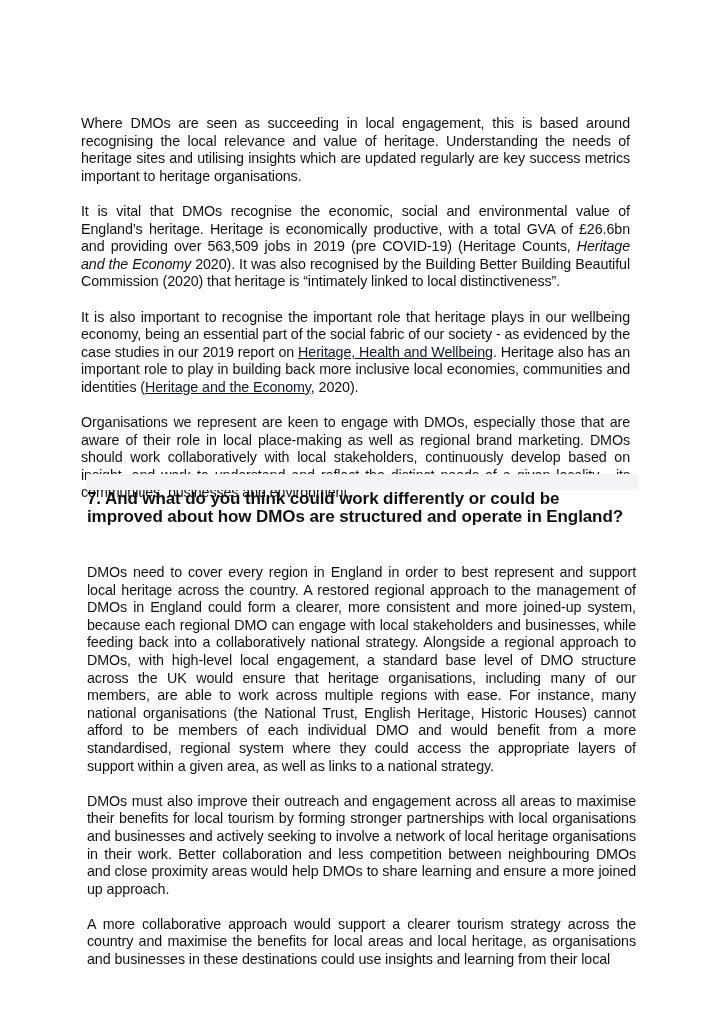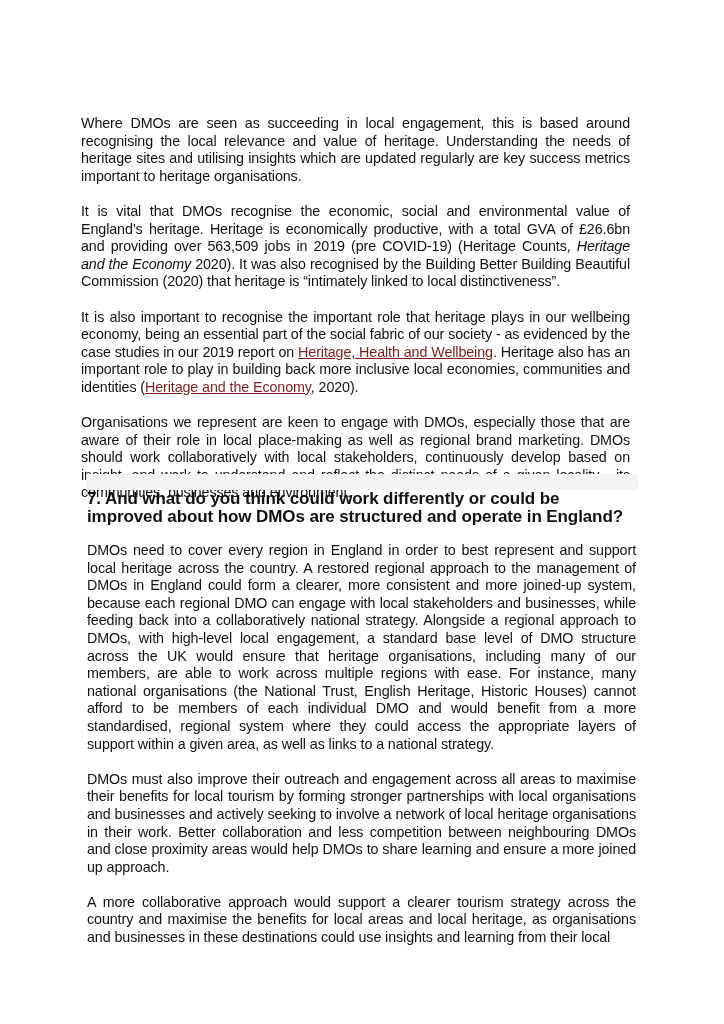--- a/index.html
+++ b/index.html
@@ -45,25 +45,25 @@
       width: 549px;
       margin: 0;
       font-size: 17px;
       line-height: 17.6px;
       font-weight: bold;
       letter-spacing: -0.1px;
     }
     .answer {
       position: absolute;
       left: 87px;
-      top: 542px;
+      top: 564px;
       width: 549px;
     }
     a.link {
-      color: #7f1d1d;
+      color: #0f172a;
       text-decoration: underline;
     }
     em { font-style: italic; }
   </style>
 </head>
 <body>
 
 <div class="page">
   <p class="para">Where DMOs are seen as succeeding in local engagement, this is based around recognising the local relevance and value of heritage. Understanding the needs of heritage sites and utilising insights which are updated regularly are key success metrics important to heritage organisations.</p>
   <div class="gap"></div>

